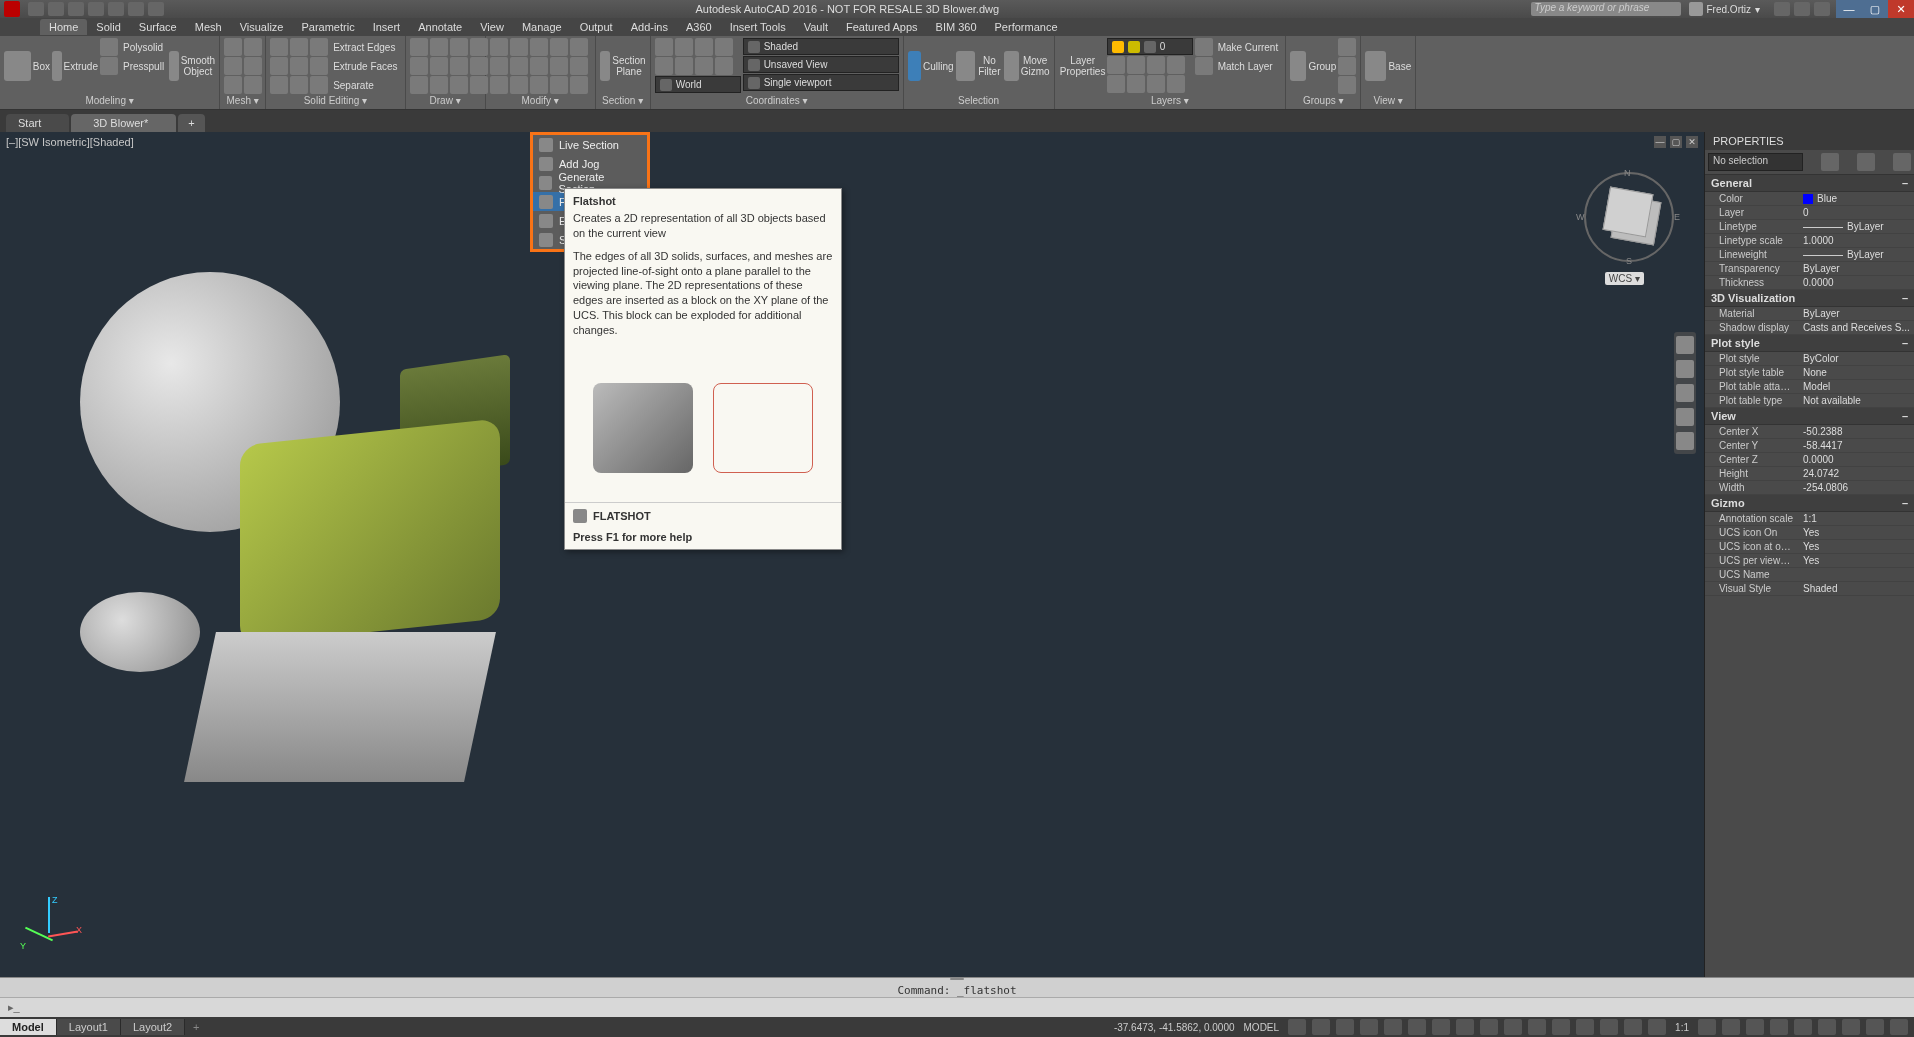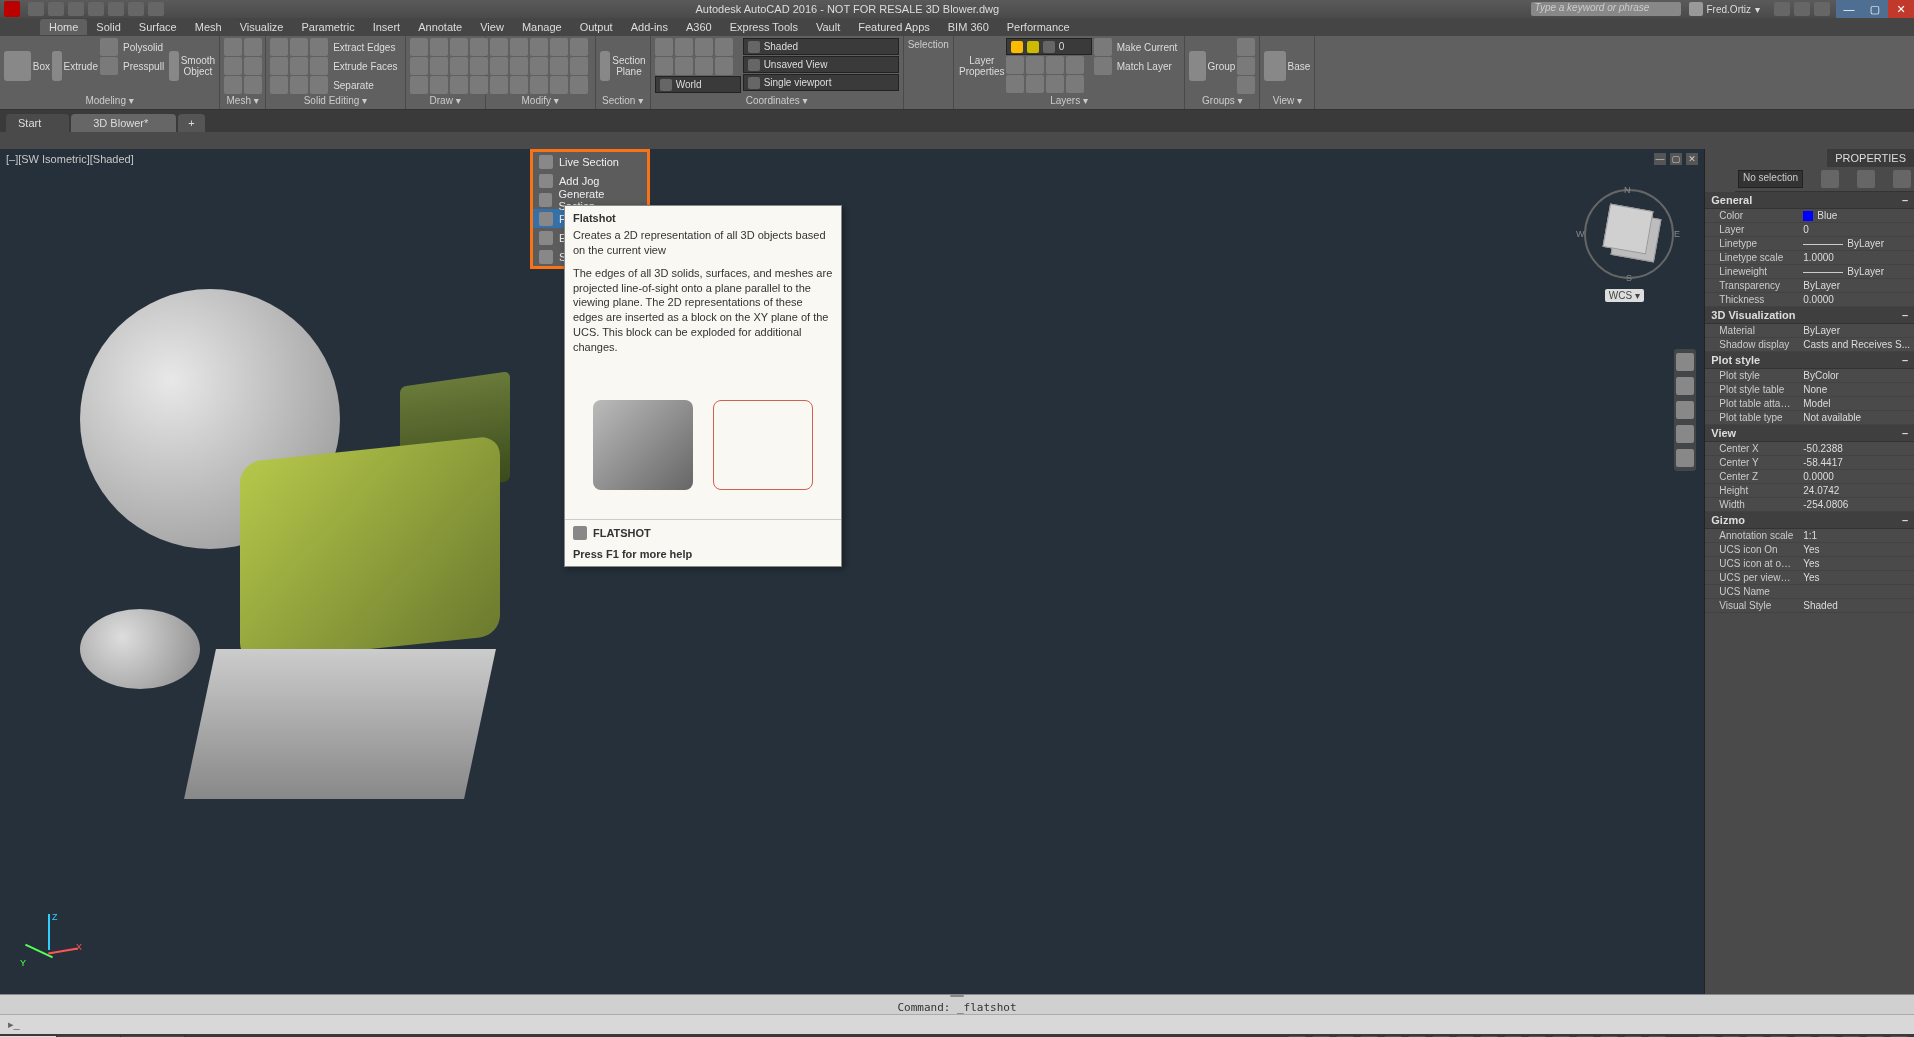--- a/index.html
+++ b/index.html
@@ -40,21 +40,21 @@
 
 .bigbtn.culling .icn{background:#3d7fb8;}
 
 
 .filetabs { height: 22px; background: #3a3a3a; display: flex; align-items: flex-end; padding-left: 6px; gap: 2px;}
 .filetab { padding: 3px 28px 3px 12px; background: #4a4a4a; color: #ddd; font-size: 11px; border-radius: 4px 4px 0 0; }
 .filetab.active { background: #666; padding-left: 22px; }
 .filetab.add { padding: 3px 10px; background: #555; }
 
 
-.workspace { display: flex; height: calc(100% - 18px - 18px - 74px - 22px - 20px - 20px - 20px); margin-top: 17px; }
+.workspace { display: flex; height: calc(100% - 18px - 18px - 74px - 22px - 20px - 20px - 20px); }
 .viewport { flex: 1; background: #26303a; position: relative; }
 .vp-label { position: absolute; top: 4px; left: 6px; color: #c8c8c8; font-size: 11px; }
 .vp-controls { position:absolute; top:4px; right:6px; display:flex; gap:4px;}
 .vp-controls span{width:12px;height:12px;background:#555;color:#ccc;font-size:9px;display:flex;align-items:center;justify-content:center;}
 
 
 .model { position: absolute; left: 40px; top: 100px; width: 520px; height: 560px; }
 .model .body1 { position:absolute; left:40px; top:40px; width:260px; height:260px; background: radial-gradient(circle at 35% 35%, #e8e8e8, #8e8e8e); border-radius: 50%; }
 .model .body2 { position:absolute; left:200px; top:200px; width:260px; height:200px; background: linear-gradient(135deg,#b6c84a,#6b7a2e); border-radius: 20px; transform: skewY(-6deg);}
 .model .base { position:absolute; left:160px; top:400px; width:280px; height:150px; background: linear-gradient(#ccc,#888); transform: skewX(-12deg);}
@@ -91,21 +91,21 @@
 .tooltip .tt-body{padding:2px 8px 8px;line-height:1.35;}
 .tooltip .tt-body p{margin-bottom:8px;}
 .tooltip .tt-img{height:140px;margin:4px 8px;display:flex;gap:20px;align-items:center;justify-content:center;}
 .tooltip .tt-img .solid{width:100px;height:90px;background:linear-gradient(135deg,#bbb,#666);border-radius:8px;position:relative;}
 .tooltip .tt-img .wire{width:100px;height:90px;border:1px solid #d06050;border-radius:8px;position:relative;}
 .tooltip .tt-foot{border-top:1px solid #ccc;padding:6px 8px;display:flex;gap:6px;align-items:center;}
 .tooltip .tt-foot .ficn{width:14px;height:14px;background:#888;border-radius:2px;}
 .tooltip .tt-help{padding:2px 8px 6px;font-weight:bold;}
 
 
-.proppanel { width: 210px; background: #4a4a4a; border-left: 1px solid #222; display:flex; flex-direction:column;align-items:flex-end;}
+.proppanel { width: 210px; background: #4a4a4a; border-left: 1px solid #222; display:flex; flex-direction:column;}
 .proppanel .pp-title{background:#3a3a3a;padding:3px 8px;color:#ddd;font-size:11px;}
 .proppanel .pp-sel{display:flex;gap:18px;padding:3px;background:#4a4a4a;border-bottom:1px solid #333;}
 .proppanel .pp-sel .selbox{flex:1;height:18px;background:#333;border:1px solid #222;color:#ccc;font-size:10px;padding:1px 4px;}
 .proppanel .pp-sel .selicn{width:18px;height:18px;background:#666;border-radius:2px;}
 .proppanel .section-hdr{background:#3f3f3f;padding:2px 6px;color:#ddd;font-size:11px;font-weight:bold;border-bottom:1px solid #333;display:flex;justify-content:space-between;}
 .proppanel .prop-row{display:flex;font-size:10px;border-bottom:1px solid #424242;}
 .proppanel .prop-key{width:94px;padding:1px 6px 1px 14px;color:#ccc;white-space:nowrap;overflow:hidden;text-overflow:ellipsis;}
 .proppanel .prop-val{flex:1;padding:1px 4px;color:#ddd;background:#4a4a4a;white-space:nowrap;overflow:hidden;text-overflow:ellipsis;}
 .proppanel .prop-val .cswatch{display:inline-block;width:10px;height:10px;background:#00f;margin-right:4px;vertical-align:middle;}
 .proppanel .prop-val .line{display:inline-block;width:40px;height:1px;background:#ccc;vertical-align:middle;margin-right:4px;}
@@ -171,21 +171,21 @@
   <div class="tab">Mesh</div>
   <div class="tab">Visualize</div>
   <div class="tab">Parametric</div>
   <div class="tab">Insert</div>
   <div class="tab">Annotate</div>
   <div class="tab">View</div>
   <div class="tab">Manage</div>
   <div class="tab">Output</div>
   <div class="tab">Add-ins</div>
   <div class="tab">A360</div>
-  <div class="tab">Express Tools</div>
+  <div class="tab">Insert Tools</div>
   <div class="tab">Vault</div>
   <div class="tab">Featured Apps</div>
   <div class="tab">BIM 360</div>
   <div class="tab">Performance</div>
 </div>
 
 <div class="ribbon">
   <div class="panel">
     <div class="panel-body">
       <div class="bigbtn">
@@ -358,20 +358,34 @@
           </div>
         <div class="dropdown">
             <span class="dicn"></span>
             <span>Single viewport</span>
           </div>
       </div>
     </div>
     <div class="panel-title">Coordinates ▾</div>
   </div>
   <div class="panel">
+    <div class="panel-body">
+      <div class="bigbtn culling">
+          <div class="icn"></div>
+          <div class="lbl">Culling</div>
+        </div>
+      <div class="bigbtn">
+          <div class="icn"></div>
+          <div class="lbl">No Filter</div>
+        </div>
+      <div class="bigbtn">
+          <div class="icn"></div>
+          <div class="lbl">Move Gizmo</div>
+        </div>
+    </div>
     <div class="panel-title">Selection</div>
   </div>
   <div class="panel">
     <div class="panel-body">
       <div class="bigbtn">
           <div class="icn"></div>
           <div class="lbl">Layer Properties</div>
         </div>
       <div class="col">
         <div class="dropdown" style="width:86px">

